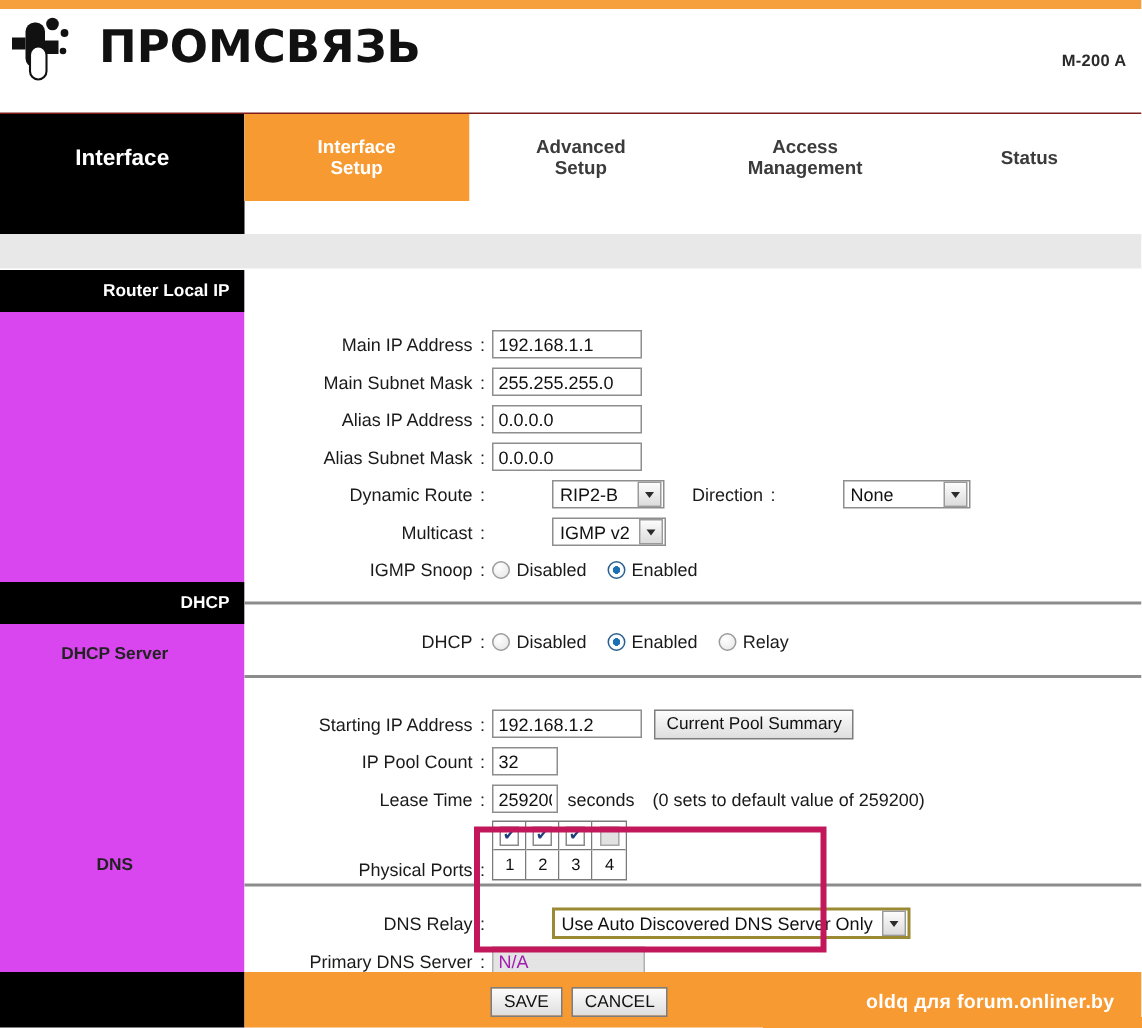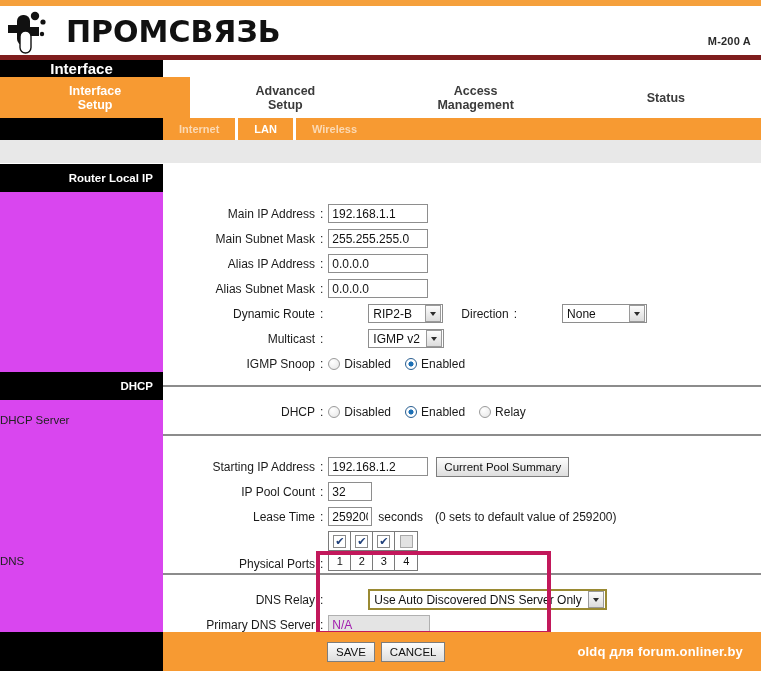--- a/index.html
+++ b/index.html
@@ -11,23 +11,23 @@
     overflow: hidden;
   }
   .page { position: relative; width: 761px; height: 685px; background:#fff; }
 
   
   .top-rule { height: 6px; background: #F5A03C; width: 761px; }
 
   
   .brand {
     position: relative;
-    height: 54px;
-    background: #ffffff;
-    border-bottom: 5px solid #7f1d1d;
+    height: 70px;
+    background: #ffffff;
+    border-bottom: 1px solid #7f1d1d;
     padding-left: 22px;
   }
   .logo-wrap {
     position: absolute; left: 8px; top: 3px;
     display: flex; align-items: center; gap: 6px;
   }
   .logo-mark { width: 52px; height: 46px; display:block; }
   .logo-text {
     font-family: "DejaVu Sans", sans-serif;
     font-weight: 700;
@@ -36,21 +36,21 @@
     color: #111111;
     line-height: 46px;
   }
   .model {
     position: absolute; right: 10px; top: 29px;
     font-size: 11px; font-weight: 700; color: #2a2a2a;
     letter-spacing: .2px;
   }
 
   
-  .navrow { display: flex; height: 58px; flex-direction: column; }
+  .navrow { display: flex; height: 58px; }
   .nav-left {
     width: 163px; background: #000000;
     display: flex; align-items: center; justify-content: center;
     color: #ffffff; font-size: 15px; font-weight: 700;
   }
   .nav-tabs { flex: 1; display: flex; align-items: stretch; background: #ffffff; }
   .tab {
     flex: 1;
     display: flex; align-items: center; justify-content: center;
     text-align: center;
@@ -89,22 +89,22 @@
     width: 163px; background: #d946ef;
     position: relative; flex: none;
   }
   .side-black {
     background: #000000; color: #ffffff;
     font-size: 11.5px; font-weight: 700;
     text-align: right; padding: 0 10px 0 0;
     line-height: 28px; height: 28px;
   }
   .side-label {
-    color: #222222; font-size: 11.5px; font-weight: 400;
-    text-align: left; padding: 0 10px 0 0;
+    color: #222222; font-size: 11.5px; font-weight: 700;
+    text-align: center; padding: 0 10px 0 0;
     line-height: 16px;
   }
   .spacer { width: 100%; }
 
   .content { flex: 1; background: #ffffff; position: relative; }
   .hr { height: 2px; background: #8c8c8c; width: 100%; }
 
   
   .frow { display: flex; align-items: center; height: 25px; }
   .flabel {
@@ -269,27 +269,20 @@
         </span>
       </div>
       <div class="tab">
         <span>Status</span>
       </div>
     </div>
   </div>
 
   <div class="subrow">
     <div class="sub-left"></div>
-    <div class="sub-tabs">
-      <div class="subtab">Internet</div>
-      <div class="subsep"></div>
-      <div class="subtab active">LAN</div>
-      <div class="subsep"></div>
-      <div class="subtab">Wireless</div>
-    </div>
   </div>
 
   <div class="gray-band"></div>
 
   <div class="body-wrap">
 
     <div class="side">
       <div class="side-black">Router Local IP</div>
       <div class="spacer" style="height:180px"></div>
       <div class="side-black">DHCP</div>

